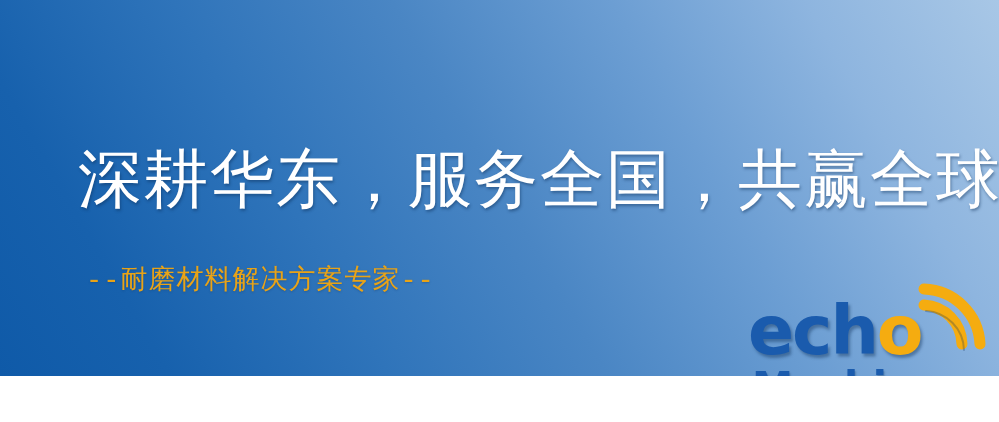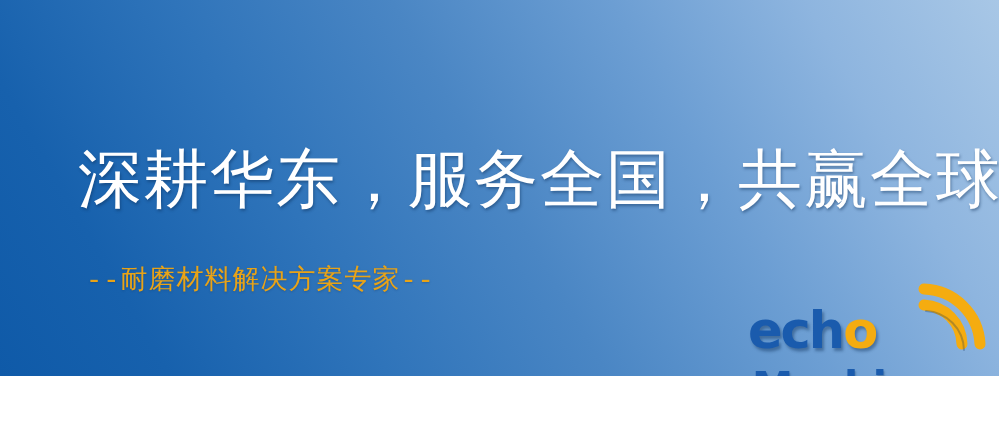--- a/index.html
+++ b/index.html
@@ -60,21 +60,21 @@
     top: 292px;
     width: 256px;
     height: 130px;
   }
   #logo-wordmark {
     position: absolute;
     left: 4px;
     top: 0px;
     font-family: "DejaVu Sans", sans-serif;
     font-weight: bold;
-    font-size: 51px;
+    font-size: 68px;
     line-height: 78px;
     letter-spacing: -2px;
     color: #1a5bad;
     text-shadow: 2px 3px 3px rgba(12, 45, 85, 0.42);
     white-space: nowrap;
   }
   #logo-wordmark .gold-o { color: #f5ac10; }
 
   #logo-arcs {
     position: absolute;

